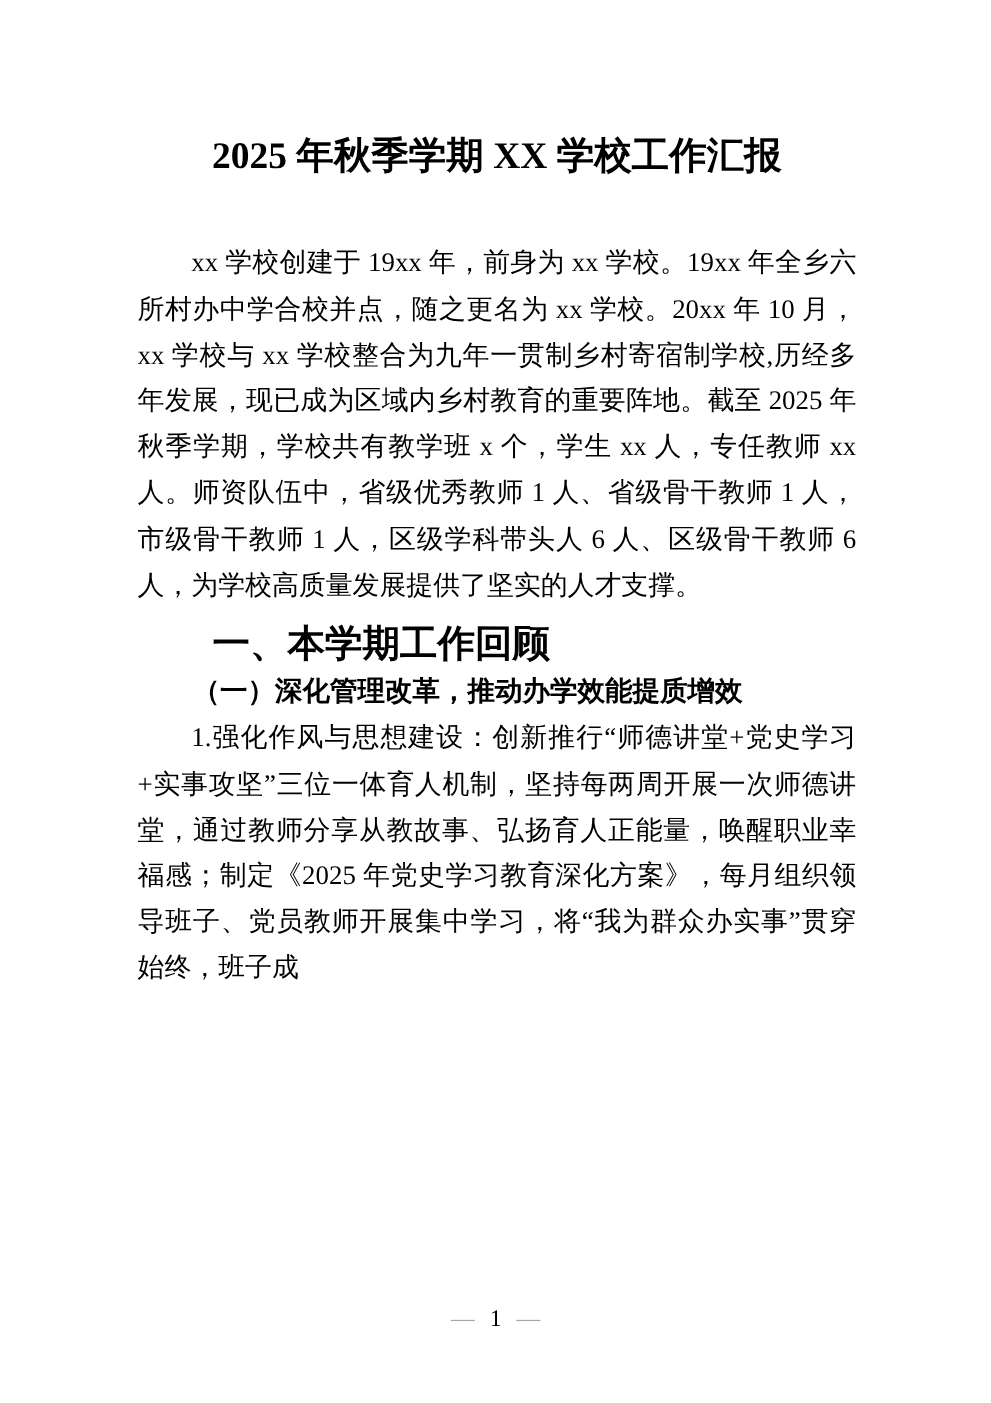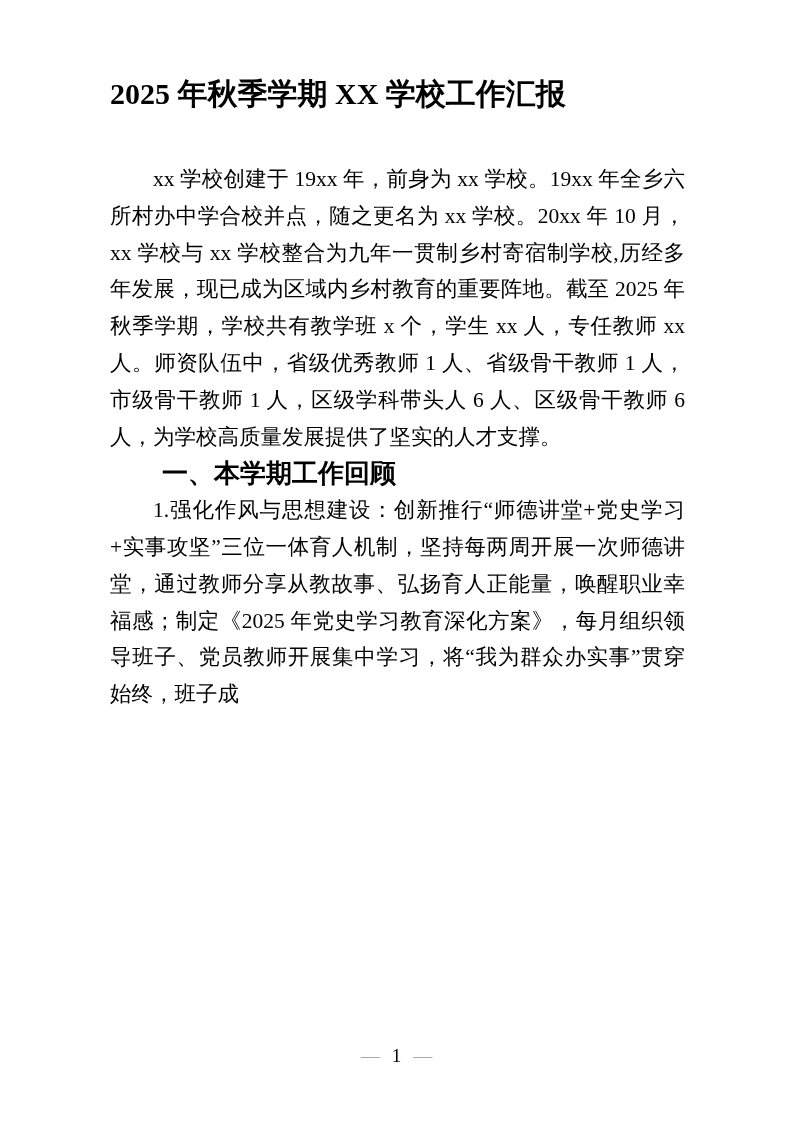--- a/index.html
+++ b/index.html
@@ -20,43 +20,44 @@
     background: #ffffff;
   }
   .content {
     position: absolute;
     left: 110px;
     top: 0;
     width: 575px;
   }
   .block { margin: 0; }
   .doc-title {
-    margin-top: 69px;
+    margin-top: 100px;
     margin-bottom: 42px;
     font-family: "Liberation Serif", "DejaVu Serif", serif;
     font-weight: bold;
     font-size: 30px;
     line-height: 50px;
-    text-align: left;
+    text-align: center;
     white-space: nowrap;
   }
   .para {
     font-family: "Liberation Serif", "DejaVu Serif", serif;
     font-size: 21.5px;
     line-height: 36.8px;
     text-align: justify;
     text-justify: inter-ideograph;
     text-indent: 2em;
   }
   .h1 {
     font-family: "Liberation Sans", "DejaVu Sans", sans-serif;
     font-weight: bold;
-    font-size: 26px;
+    font-size: 30px;
     line-height: 36.8px;
     text-indent: 2em;
+    margin-top: 12px;
   }
   .h2 {
     font-family: "Liberation Serif", "DejaVu Serif", serif;
     font-weight: bold;
     font-size: 22px;
     line-height: 36.8px;
     text-indent: 2em;
   }
   .footer {
     position: absolute;
@@ -77,18 +78,19 @@
   }
 </style>
 </head>
 <body>
 
 <div class="page">
   <div class="content">
       <div class="block doc-title">2025 年秋季学期 XX 学校工作汇报</div>
       <div class="block para">xx 学校创建于 19xx 年，前身为 xx 学校。19xx 年全乡六所村办中学合校并点，随之更名为 xx 学校。20xx 年 10 月，xx 学校与 xx 学校整合为九年一贯制乡村寄宿制学校,历经多年发展，现已成为区域内乡村教育的重要阵地。截至 2025 年秋季学期，学校共有教学班 x 个，学生 xx 人，专任教师 xx 人。师资队伍中，省级优秀教师 1 人、省级骨干教师 1 人，市级骨干教师 1 人，区级学科带头人 6 人、区级骨干教师 6 人，为学校高质量发展提供了坚实的人才支撑。</div>
       <div class="block h1">一、本学期工作回顾</div>
+      <div class="block h2">（一）深化管理改革，推动办学效能提质增效</div>
       <div class="block para">1.强化作风与思想建设：创新推行“师德讲堂+党史学习+实事攻坚”三位一体育人机制，坚持每两周开展一次师德讲堂，通过教师分享从教故事、弘扬育人正能量，唤醒职业幸福感；制定《2025 年党史学习教育深化方案》，每月组织领导班子、党员教师开展集中学习，将“我为群众办实事”贯穿始终，班子成</div>
     </div>
   <div class="footer">
     <span class="dash">—</span><span class="num">1</span><span class="dash">—</span>
   </div>
 </div>
 
 </body></html>

